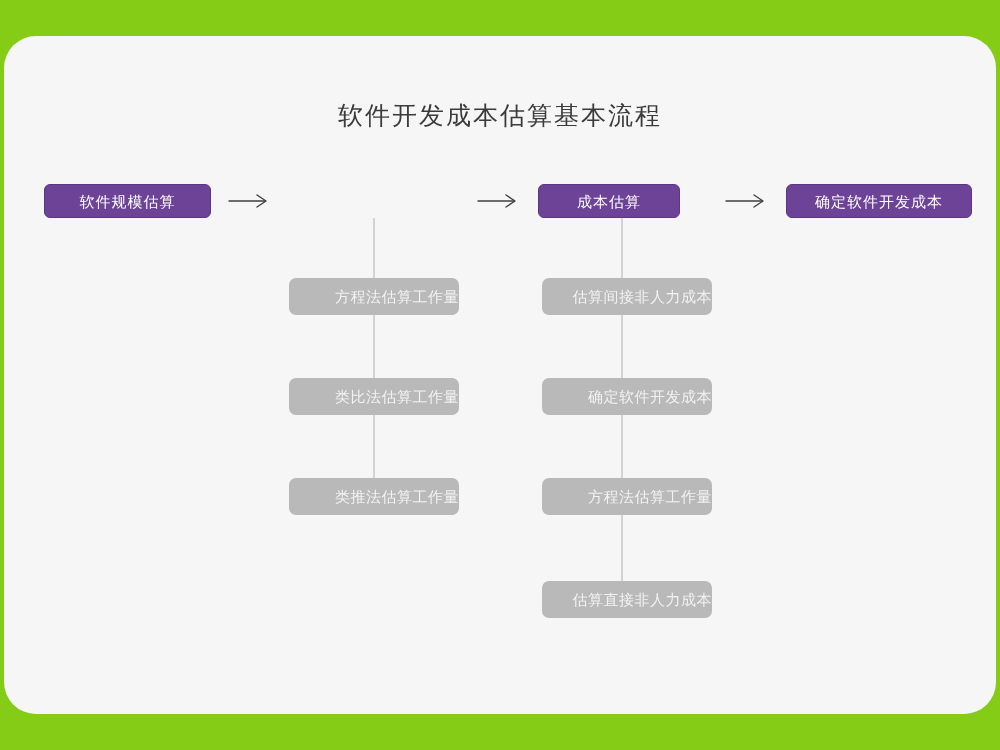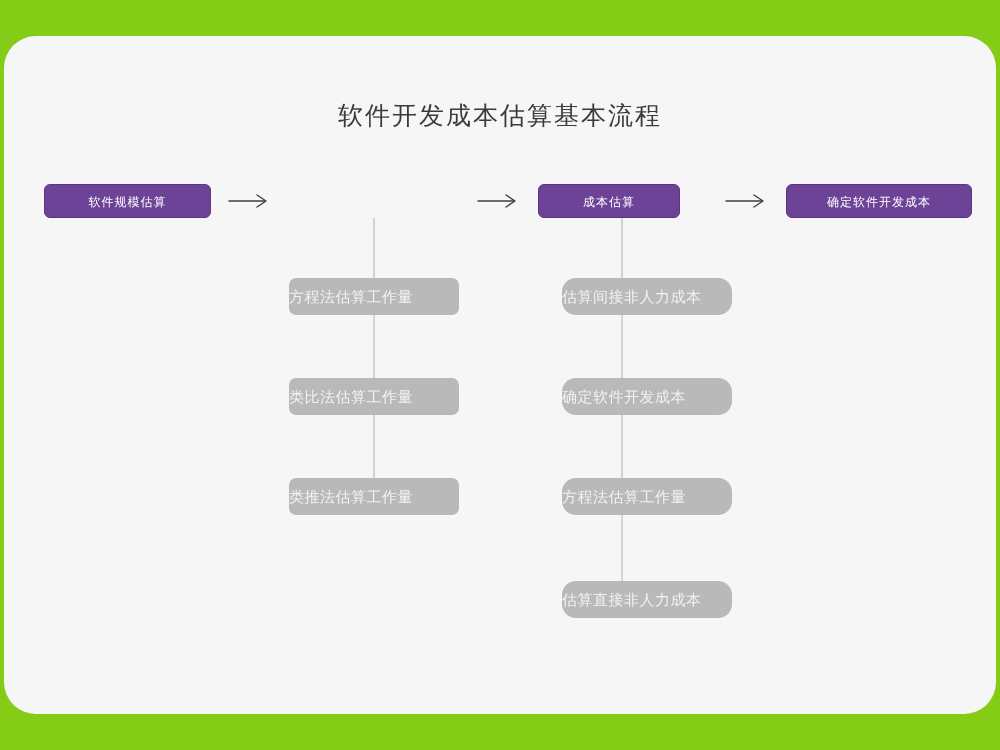--- a/index.html
+++ b/index.html
@@ -38,21 +38,21 @@
 
   .stage-node {
     position: absolute;
     top: 184px;
     height: 34px;
     line-height: 34px;
     background: #6d4397;
     border: 1px solid #5e3585;
     border-radius: 6px;
     color: #ffffff;
-    font-size: 12px;
+    font-size: 15px;
     letter-spacing: 1px;
     text-align: center;
     z-index: 3;
   }
   .stage-1 { left: 44px;  width: 167px; }
   .stage-2 { left: 290px; width: 168px; }
   .stage-3 { left: 538px; width: 142px; }
   .stage-4 { left: 786px; width: 186px; }
 
   .flow-arrow {
@@ -86,25 +86,25 @@
   .substep-node {
     position: absolute;
     width: 170px;
     height: 37px;
     line-height: 37px;
     background: #b9b9b9;
     border-radius: 7px;
     color: #f2f2f2;
     font-size: 15px;
     letter-spacing: 0.5px;
-    text-align: left;
+    text-align: right;
     z-index: 2;
   }
   .col-1 { left: 289px; }
-  .col-2 { left: 562px; border-radius: 14px; }
+  .col-2 { left: 542px; }
   .row-a { top: 278px; }
   .row-b { top: 378px; }
   .row-c { top: 478px; }
   .row-d { top: 581px; }
 </style>
 </head>
 <body>
 
 <div id="page">
   <div class="canvas-card"></div>

